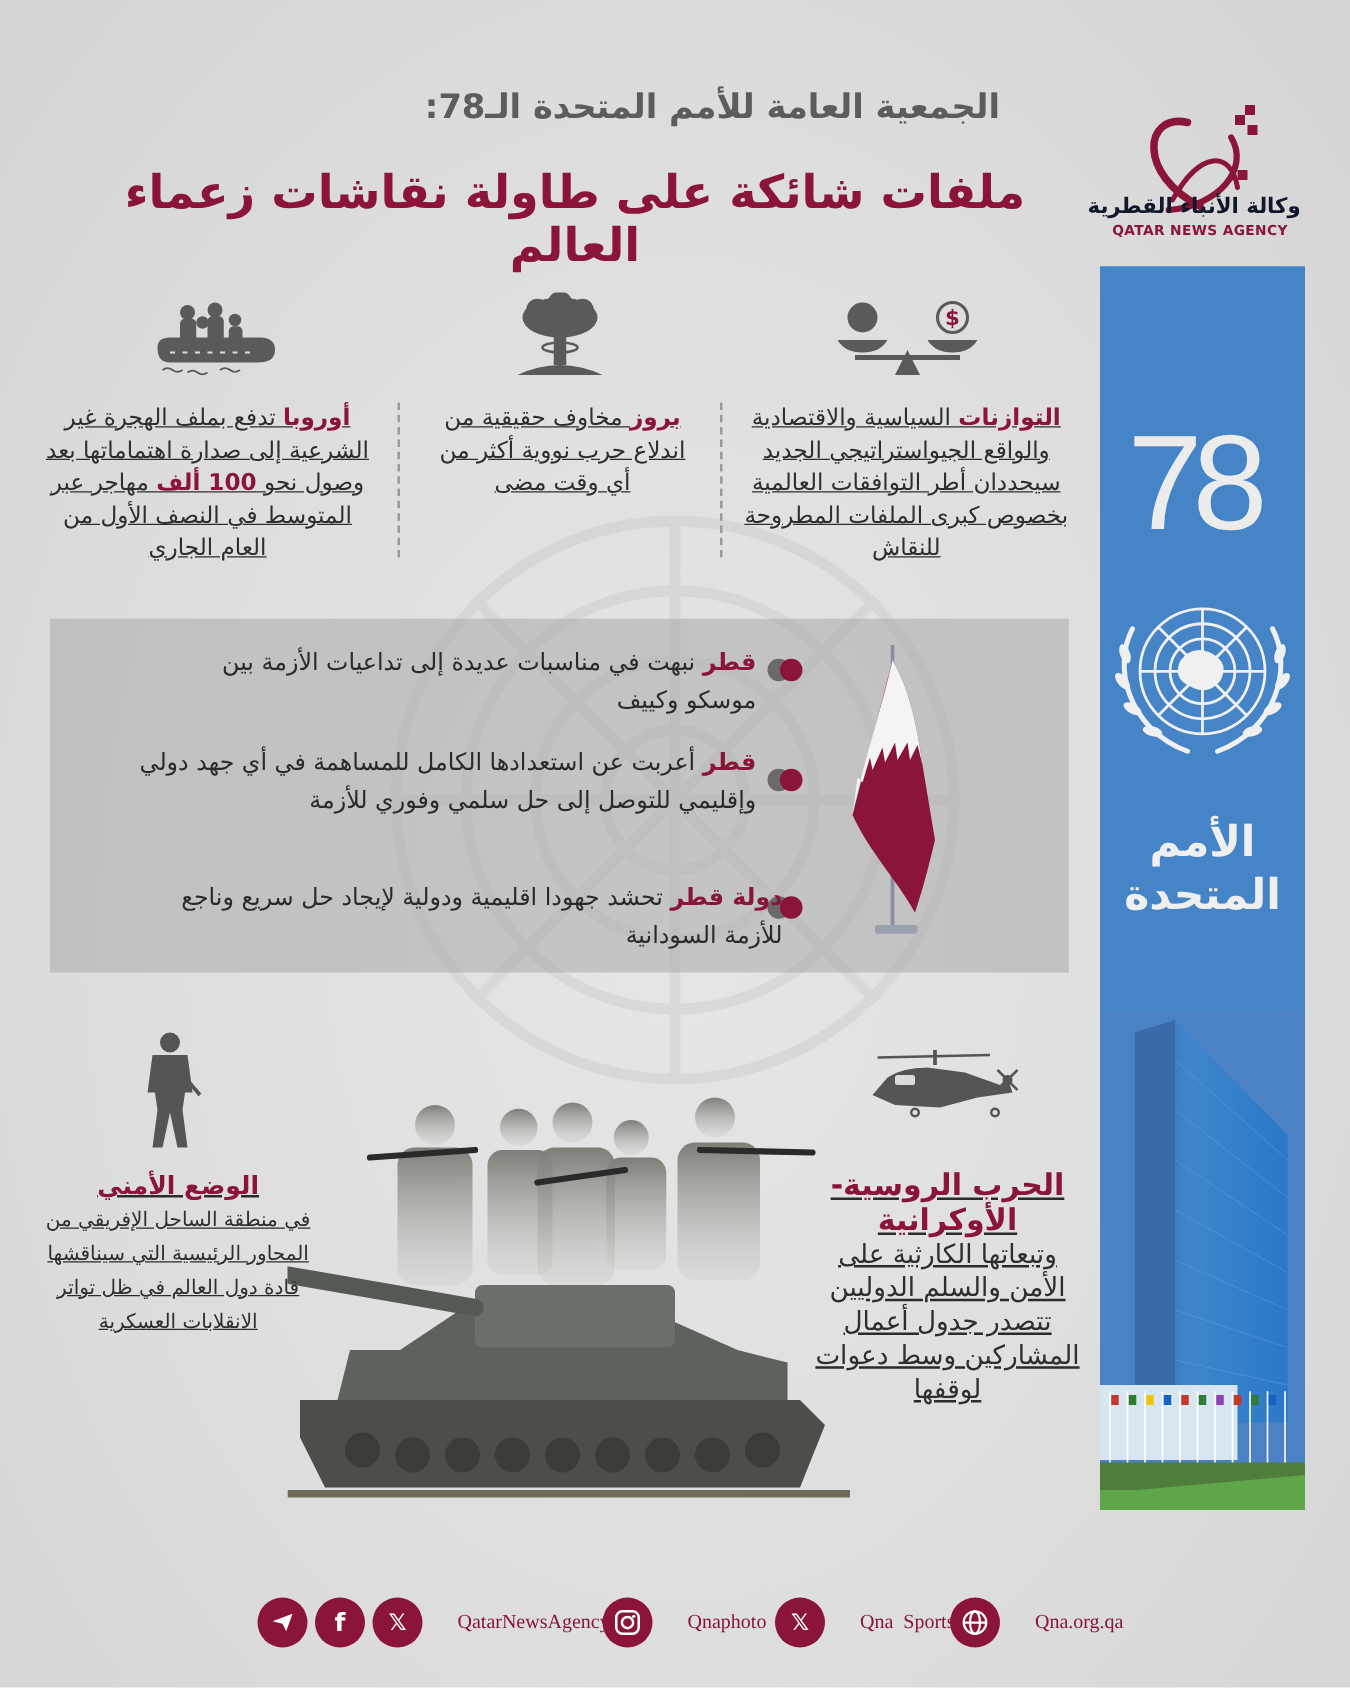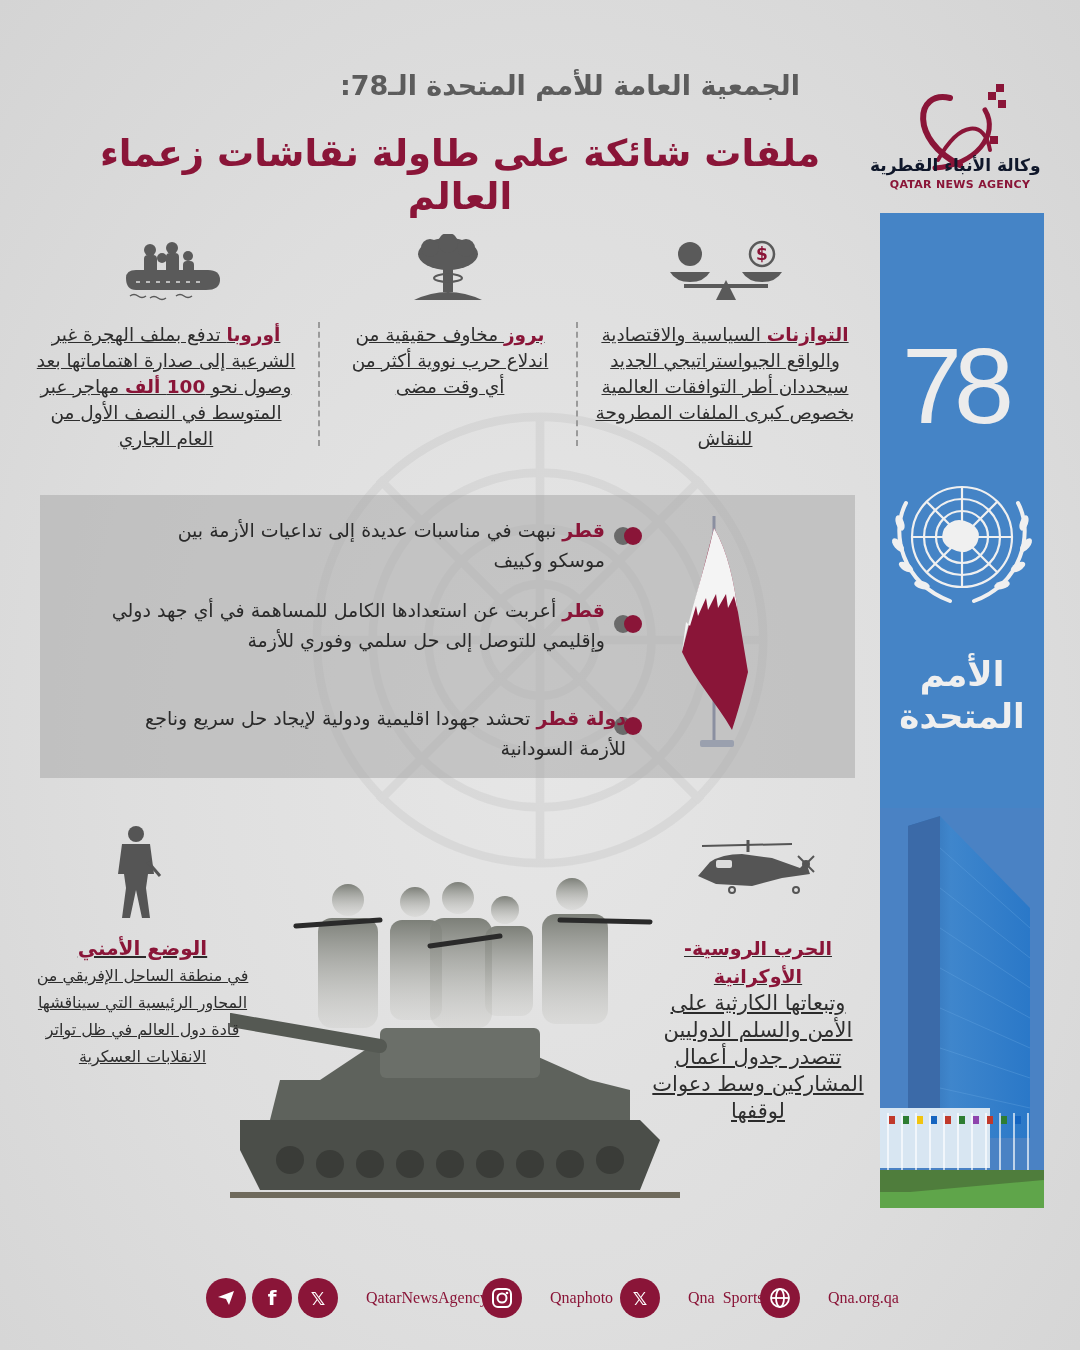--- a/index.html
+++ b/index.html
@@ -297,21 +297,21 @@
       <circle cx="380" cy="300" r="14"></circle>
   </g>
   <rect x="0" y="332" width="450" height="6" fill="#6f6a5c"></rect>
 </svg>
 
 <div class="abs ar" style="left:30px;top:934px;width:225px;">
   <div class="maroon" style="font-size:20px;line-height:28px">الوضع الأمني</div>
   <div class="col-text" style="font-size:16px;line-height:27px">في منطقة الساحل الإفريقي من المحاور الرئيسية التي سيناقشها قادة دول العالم في ظل تواتر الانقلابات العسكرية</div>
 </div>
 <div class="abs ar" style="left:648px;top:934px;width:220px;">
-  <div class="maroon" style="font-size:19px;line-height:28px">الحرب الروسية-الأوكرانية</div>
+  <div class="maroon" style="font-size:24px;line-height:28px">الحرب الروسية-الأوكرانية</div>
   <div class="col-text" style="font-size:21px;line-height:27px">وتبعاتها الكارثية على الأمن والسلم الدوليين تتصدر جدول أعمال المشاركين وسط دعوات لوقفها</div>
 </div>
 
 <div class="abs footer">
   <div class="social" style="left:6px">
     <span class="ic">
       <svg width="20" height="20" viewBox="0 0 20 20">
           <path d="M2 9 L18 3 L13 17 L10 11 Z" fill="#fff"></path>
         </svg>
     </span>

